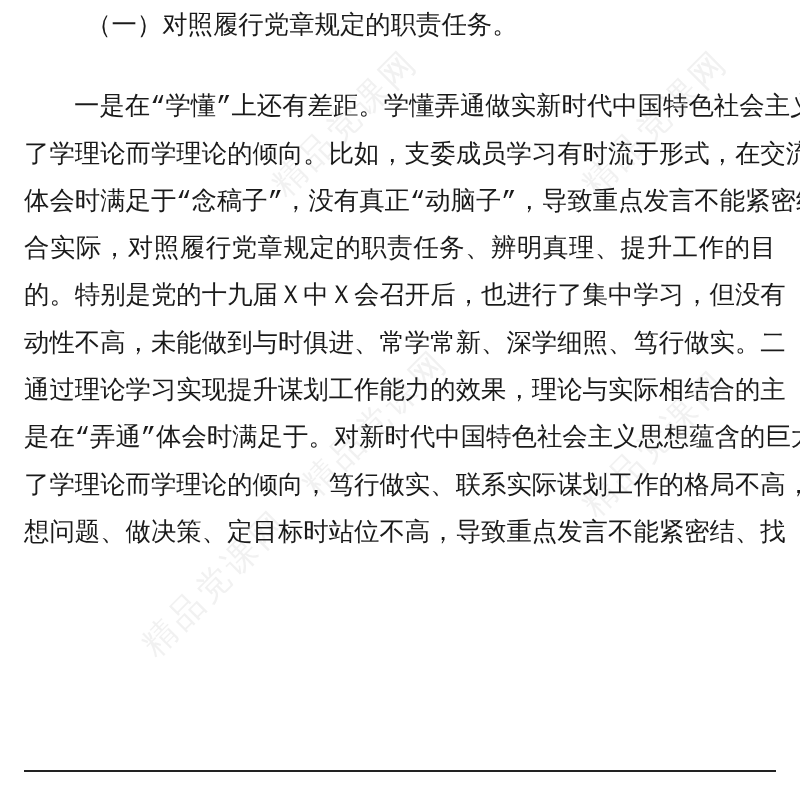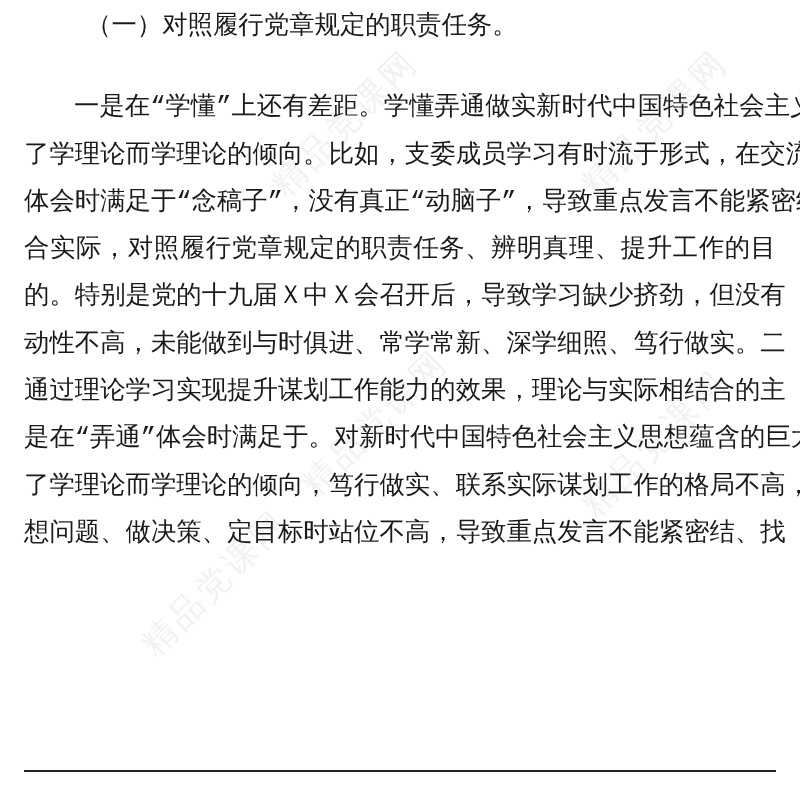--- a/index.html
+++ b/index.html
@@ -25,21 +25,21 @@
   <div class="watermark" style="left:560px;top:420px;">精品党课网</div>
   <div class="watermark" style="left:120px;top:560px;">精品党课网</div>
 </div>
 
 <div class="page">
   <div class="line heading">（一）对照履行党章规定的职责任务。</div>
   <div class="line indent">一是在“学懂”上还有差距。学懂弄通做实新时代中国特色社会主义</div>
   <div class="line">了学理论而学理论的倾向。比如，支委成员学习有时流于形式，在交流</div>
   <div class="line">体会时满足于“念稿子”，没有真正“动脑子”，导致重点发言不能紧密结</div>
   <div class="line">合实际，对照履行党章规定的职责任务、辨明真理、提升工作的目</div>
-  <div class="line">的。特别是党的十九届Ｘ中Ｘ会召开后，导致学习缺少挤劲，但没有</div>
+  <div class="line">的。特别是党的十九届Ｘ中Ｘ会召开后，也进行了集中学习，但没有</div>
   <div class="line">动性不高，未能做到与时俱进、常学常新、深学细照、笃行做实。二</div>
   <div class="line">通过理论学习实现提升谋划工作能力的效果，理论与实际相结合的主</div>
   <div class="line">是在“弄通”体会时满足于。对新时代中国特色社会主义思想蕴含的巨大实</div>
   <div class="line">了学理论而学理论的倾向，笃行做实、联系实际谋划工作的格局不高，</div>
   <div class="line">想问题、做决策、定目标时站位不高，导致重点发言不能紧密结、找</div>
 </div>
 
 <div class="rule"></div>
 
 </body></html>

